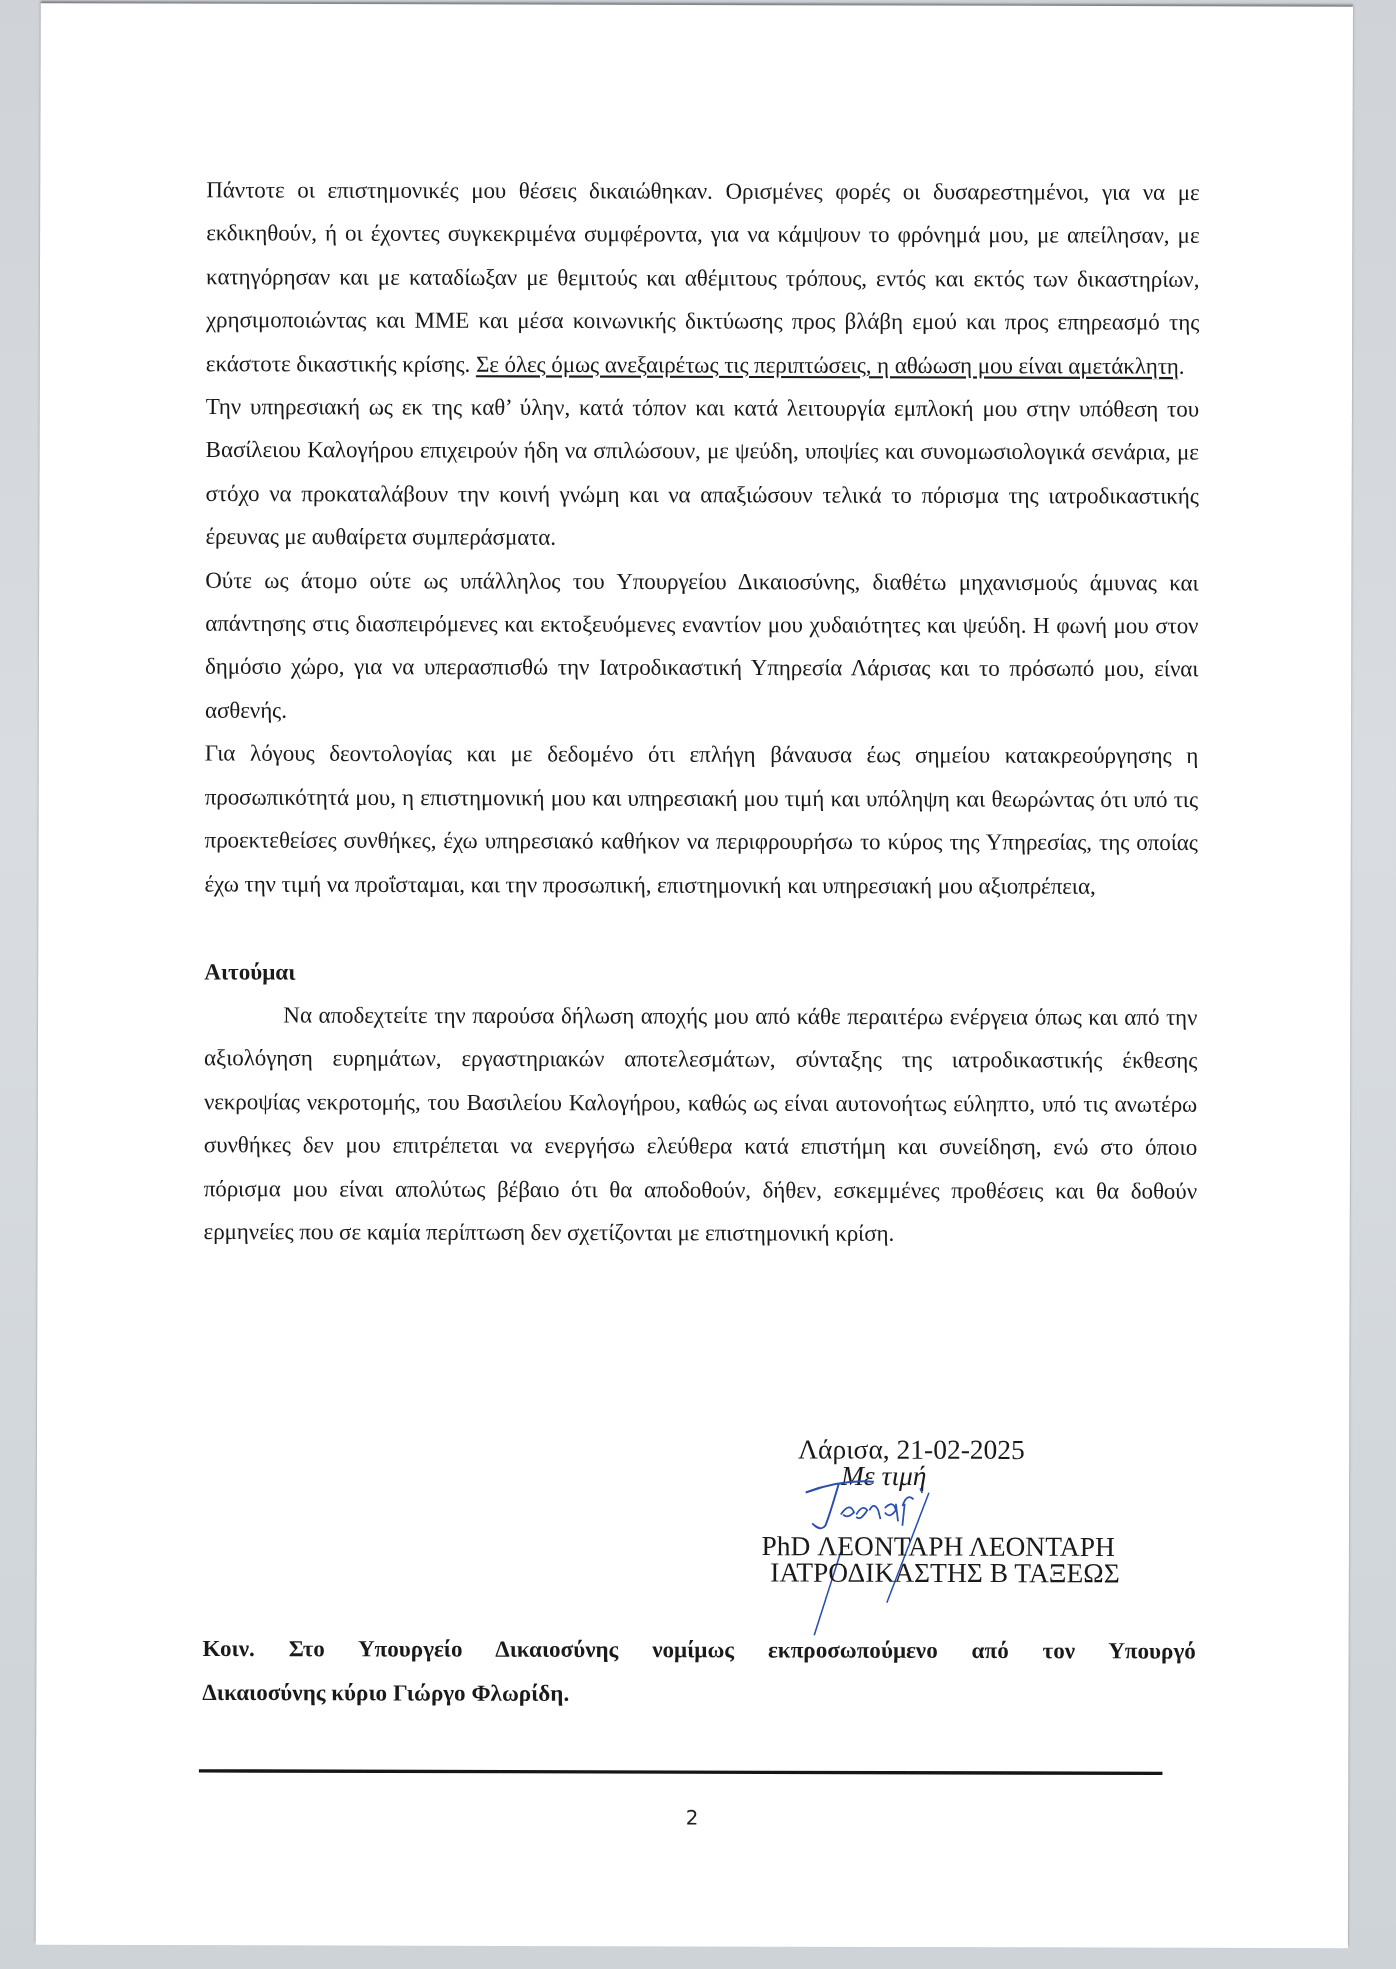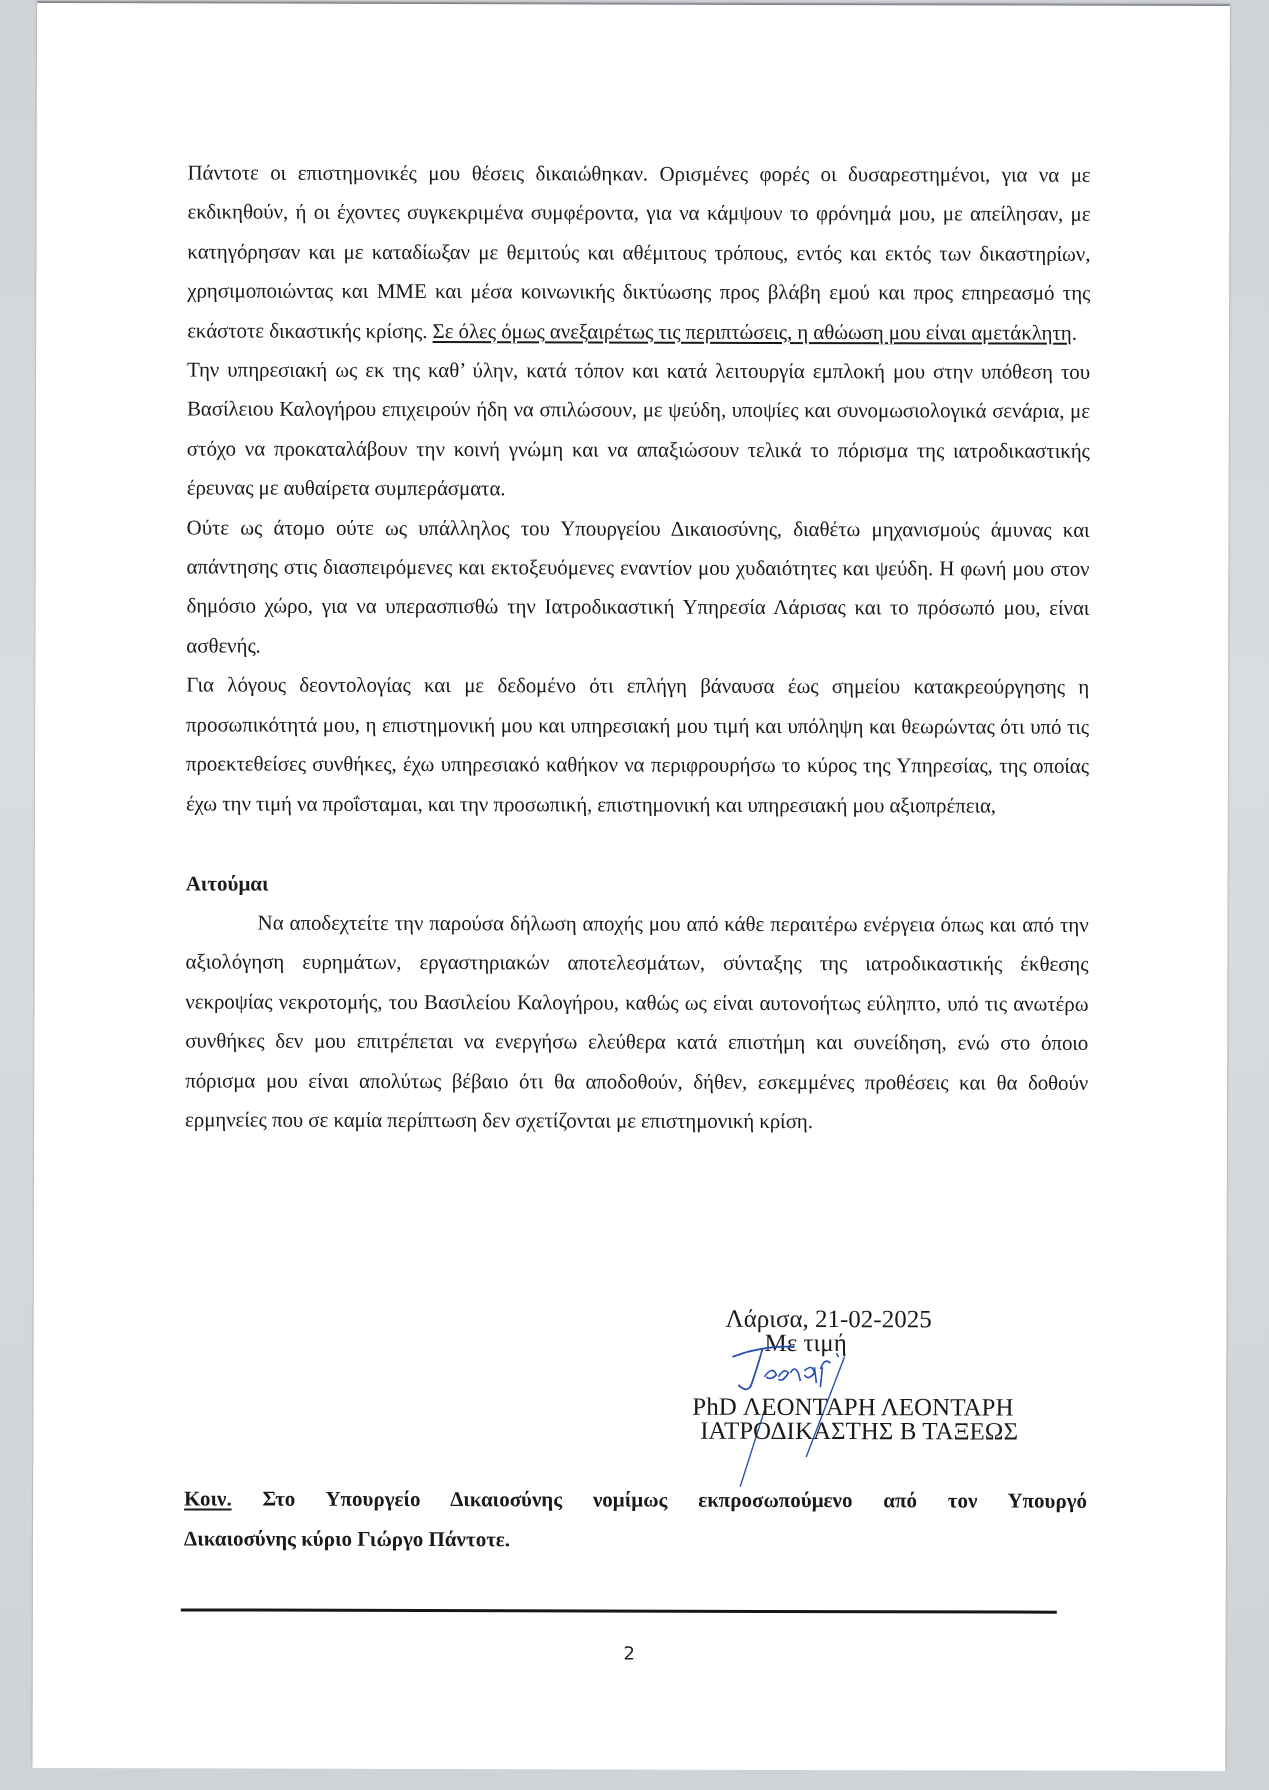--- a/index.html
+++ b/index.html
@@ -67,21 +67,21 @@
       width: 903px;
       height: 160px;
     }
     .sig-line {
       position: absolute;
       font-size: 25px;
       line-height: 24px;
       white-space: nowrap;
     }
     .sig-date { left: 541px; top: 0; }
-    .sig-closing { left: 580px; top: 24px; }
+    .sig-closing { left: 580px; top: 24px; font-style: italic; }
     .sig-name { left: 508px; top: 88px; }
     .sig-title { left: 516px; top: 112px; }
     .signature-svg {
       position: absolute;
       left: 540px;
       top: 20px;
       width: 130px;
       height: 160px;
     }
     .cc-block {
@@ -92,21 +92,20 @@
     }
     .cc {
       font-weight: bold;
       font-size: 21px;
       line-height: 40px;
       text-align: justify;
       text-align-last: left;
       margin: 0;
     }
     .cc .label {
-      text-decoration: underline;
       text-underline-offset: 3px;
     }
     .cc-first-line {
       text-align: justify;
       text-align-last: justify;
       display: block;
     }
     .footer-rule {
       position: absolute;
       left: 148px;
@@ -161,20 +160,20 @@
         <path d="M96 42 Q100 30 106 36 M98 40 L96 60" stroke="#2a4fb0" stroke-width="1.6" fill="none"></path>
         <path d="M112 26 L114 30" stroke="#2a4fb0" stroke-width="1.6" fill="none"></path>
         <path d="M120 30 L82 130" stroke="#2a4fb0" stroke-width="1.4" fill="none"></path>
         <path d="M40 84 L16 160" stroke="#2a4fb0" stroke-width="1.4" fill="none"></path>
       </svg>
       <div class="sig-line sig-name">PhD ΛΕΟΝΤΑΡΗ ΛΕΟΝΤΑΡΗ</div>
       <div class="sig-line sig-title">ΙΑΤΡΟΔΙΚΑΣΤΗΣ Β ΤΑΞΕΩΣ</div>
     </div>
 
     <div class="cc-block">
-      <p class="cc"><span class="cc-first-line"><span class="label">Κοιν.</span><span> Στο Υπουργείο Δικαιοσύνης νομίμως εκπροσωπούμενο από τον Υπουργό</span></span><span>Δικαιοσύνης κύριο Γιώργο Πάντοτε.</span></p>
+      <p class="cc"><span class="cc-first-line"><span class="label">Κοιν.</span><span> Στο Υπουργείο Δικαιοσύνης νομίμως εκπροσωπούμενο από τον Υπουργό</span></span><span>Δικαιοσύνης κύριο Γιώργο Φλωρίδη.</span></p>
     </div>
 
   </div>
 
   <div class="footer-rule"></div>
   <div class="page-number">2</div>
 </div>
 
 </body></html>

